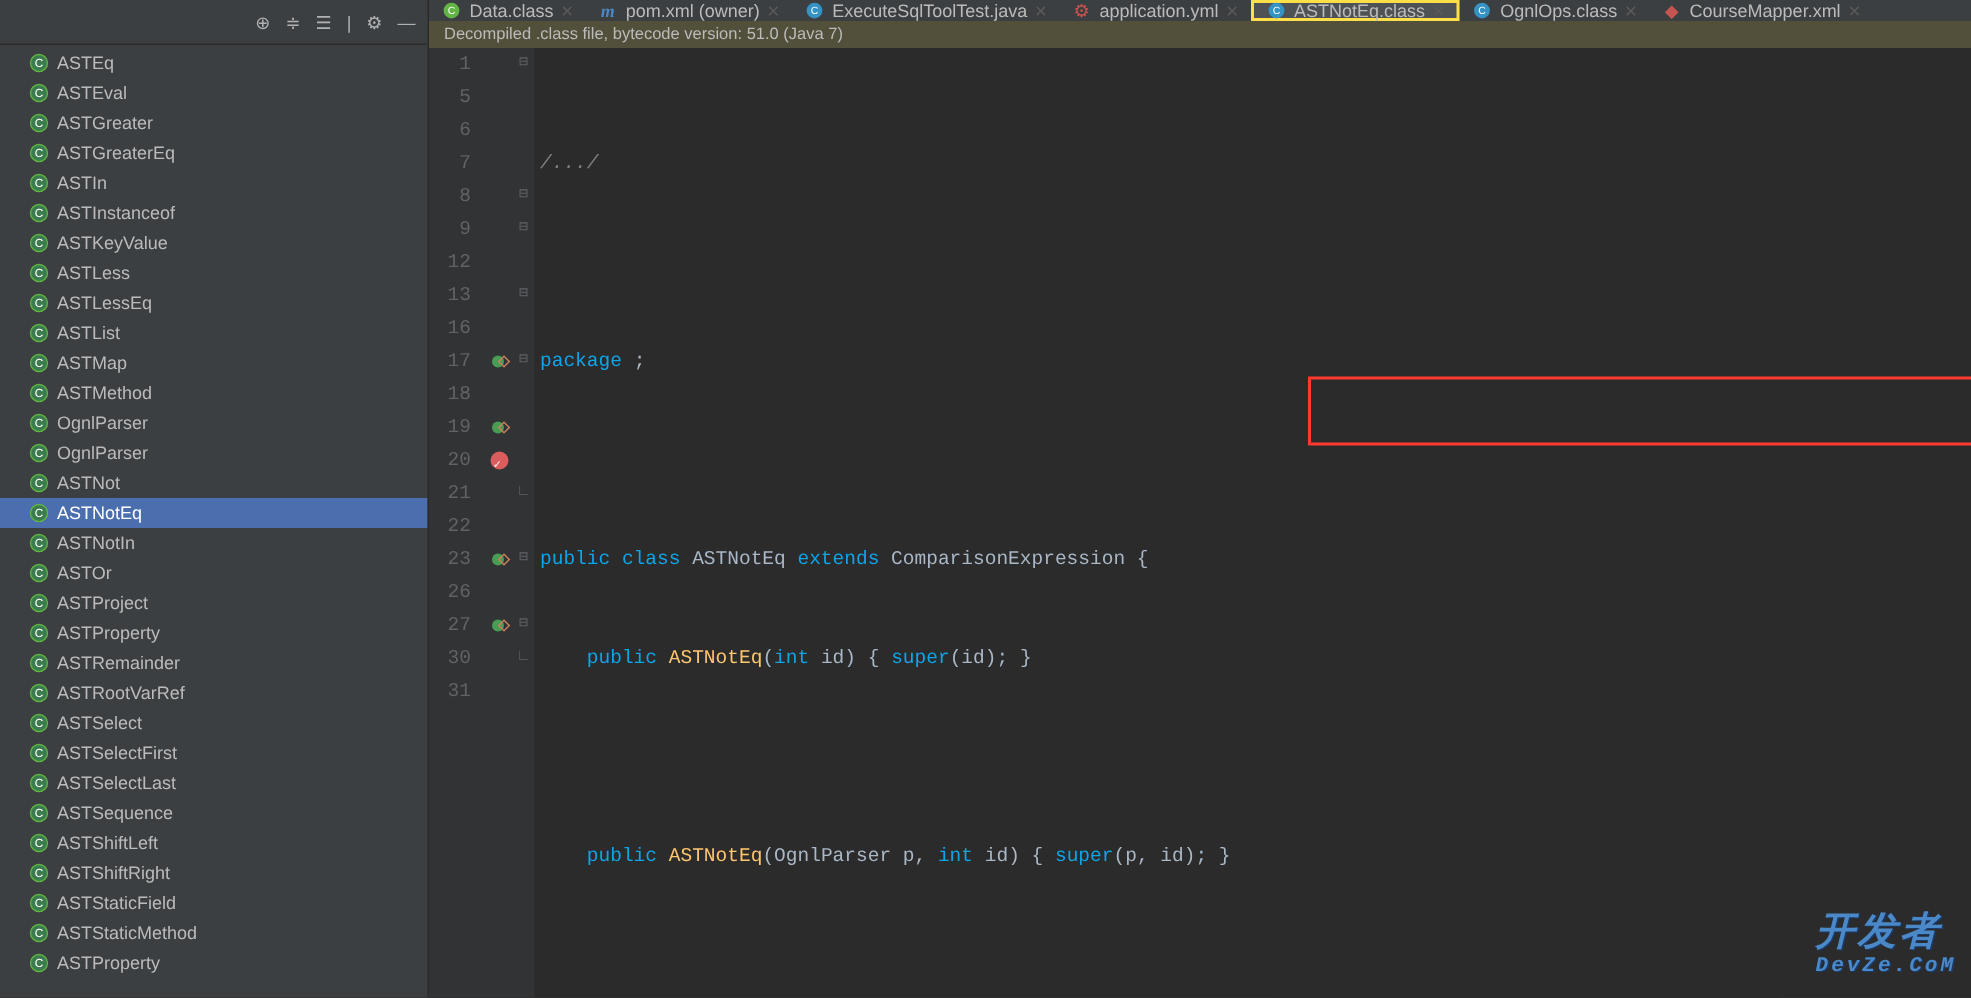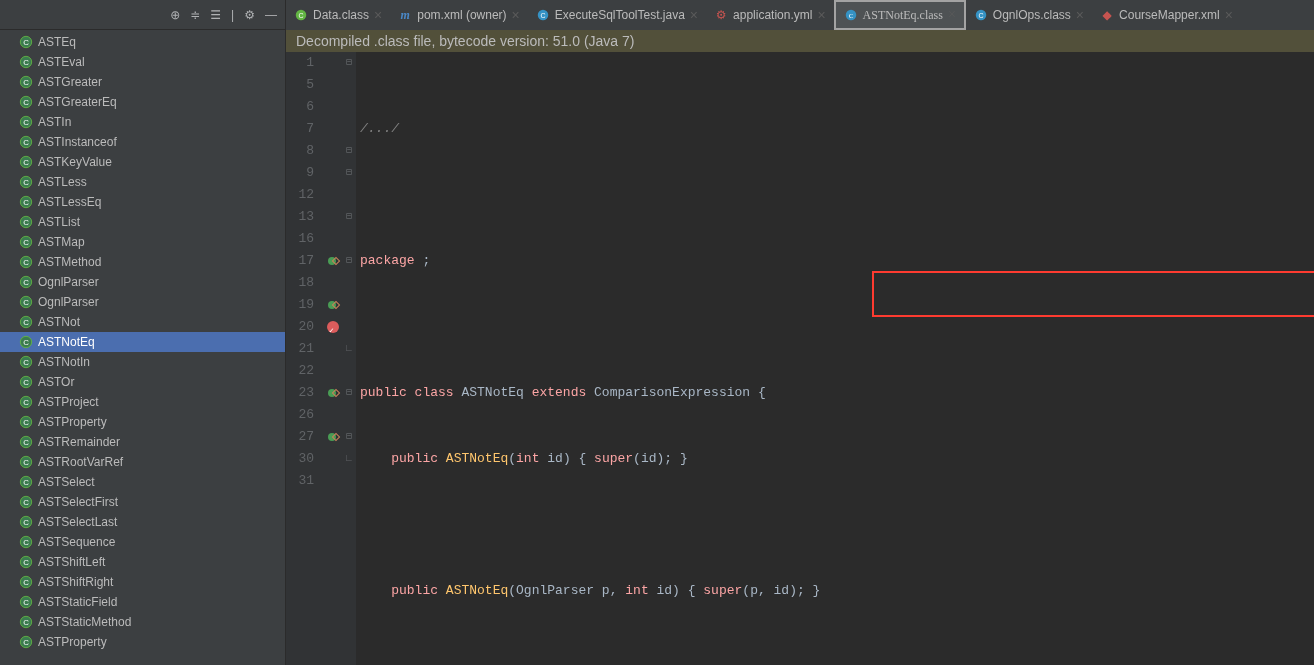--- a/index.html
+++ b/index.html
@@ -7,37 +7,37 @@
 .ide { display:flex; height:665px; width:1314px; }
 .sidebar { width:286px; background:#3c3f41; border-right:1px solid #2b2b2b; display:flex; flex-direction:column; }
 .sidebar-toolbar { height:30px; display:flex; justify-content:flex-end; align-items:center; padding:0 8px; gap:10px; border-bottom:1px solid #2b2b2b; }
 .toolbar-icon { color:#afb1b3; cursor:pointer; }
 .tree { flex:1; overflow-y:auto; padding:2px 0; }
 .tree-item { display:flex; align-items:center; height:20px; padding-left:18px; cursor:pointer; color:#bbbbbb; }
 .tree-item.selected { background:#4b6eaf; color:#fff; }
 .tree-icon { width:16px; height:16px; margin-right:4px; display:inline-flex; align-items:center; justify-content:center; }
 .class-icon svg { width:14px; height:14px; }
 .main { flex:1; display:flex; flex-direction:column; background:#2b2b2b; min-width:0; }
-.tabs { height:30px; background:#3c3f41; display:flex; align-items:stretch; }
+.tabs { height:14px; background:#3c3f41; display:flex; align-items:stretch; }
 .tab { display:flex; align-items:center; padding:0 8px; gap:5px; color:#bbbbbb; cursor:pointer; position:relative; }
 .tab.active { background:#4e5254; border-bottom:2px solid #4a88c7; }
-.tab.hl { border:2px solid #a3a3a3;font-family:Liberation Serif, serif; }
+.tab.hl { border:2px solid #fde047; }
 .tab-close { color:#5a5a5a; font-size:14px; line-height:1; }
 .tab-icon { width:14px; height:14px; display:inline-flex; align-items:center; justify-content:center; }
-.info-bar { background:#52503a; color:#bbbbbb; padding:3px 10px; font-size:14px; }
+.info-bar { background:#52503a; color:#bbbbbb; padding:3px 10px; font-size:11px; }
 .editor { flex:1; display:flex; font-family:Consolas,'Courier New',monospace; font-size:13px; line-height:22px; overflow:hidden; }
 .gutter { background:#313335; color:#606366; text-align:right; padding:0 10px 0 6px; user-select:none; min-width:38px; }
 .gutter-line { height:22px; }
 .markers { width:18px; background:#313335; }
 .marker-line { height:22px; display:flex; align-items:center; justify-content:center; }
 .fold-col { width:14px; background:#313335; }
 .fold-line { height:22px; color:#606366; text-align:center; cursor:pointer; font-size:10px; }
 .code { flex:1; background:#2b2b2b; color:#a9b7c6; padding-left:4px; position:relative; white-space:pre; overflow:hidden; }
 .code-line { height:22px; display:flex; align-items:center; }
-.kw { color:#fca5a5; }
+.kw { color:#0ea5e9; }
 .fn { color:#ffc66d; }
 .comment { color:#808080; font-style:italic; }
 .hl-box { border:2px solid #ff3b30; position:absolute; }
 .watermark { position:absolute; right:10px; bottom:10px; color:#4a88c7; font-size:26px; font-weight:bold; font-style:italic; text-shadow:1px 1px 0 #1a3a6a; letter-spacing:2px; }
 .watermark .sub { font-size:14px; display:block; text-align:center; }
 .circ { width:8px;height:8px;border-radius:50%;display:inline-block; }
 .ovr { width:6px;height:6px;border:1px solid #c9815a;transform:rotate(45deg);display:inline-block; }
 .bp { width:12px;height:12px;background:#db5c5c;border-radius:50%;display:inline-block;position:relative; }
 .bp::after { content:'✓';color:#fff;font-size:8px;position:absolute;left:2px;top:-1px; }
 </style>
@@ -499,16 +499,17 @@
         
         
         
         
         
         
         
         
         
         
+        <div class="watermark"><span>开发者</span><span class="sub">DevZe.CoM</span></div>
       </div>
     </div>
   </div>
 </div>
 
 </body></html>

